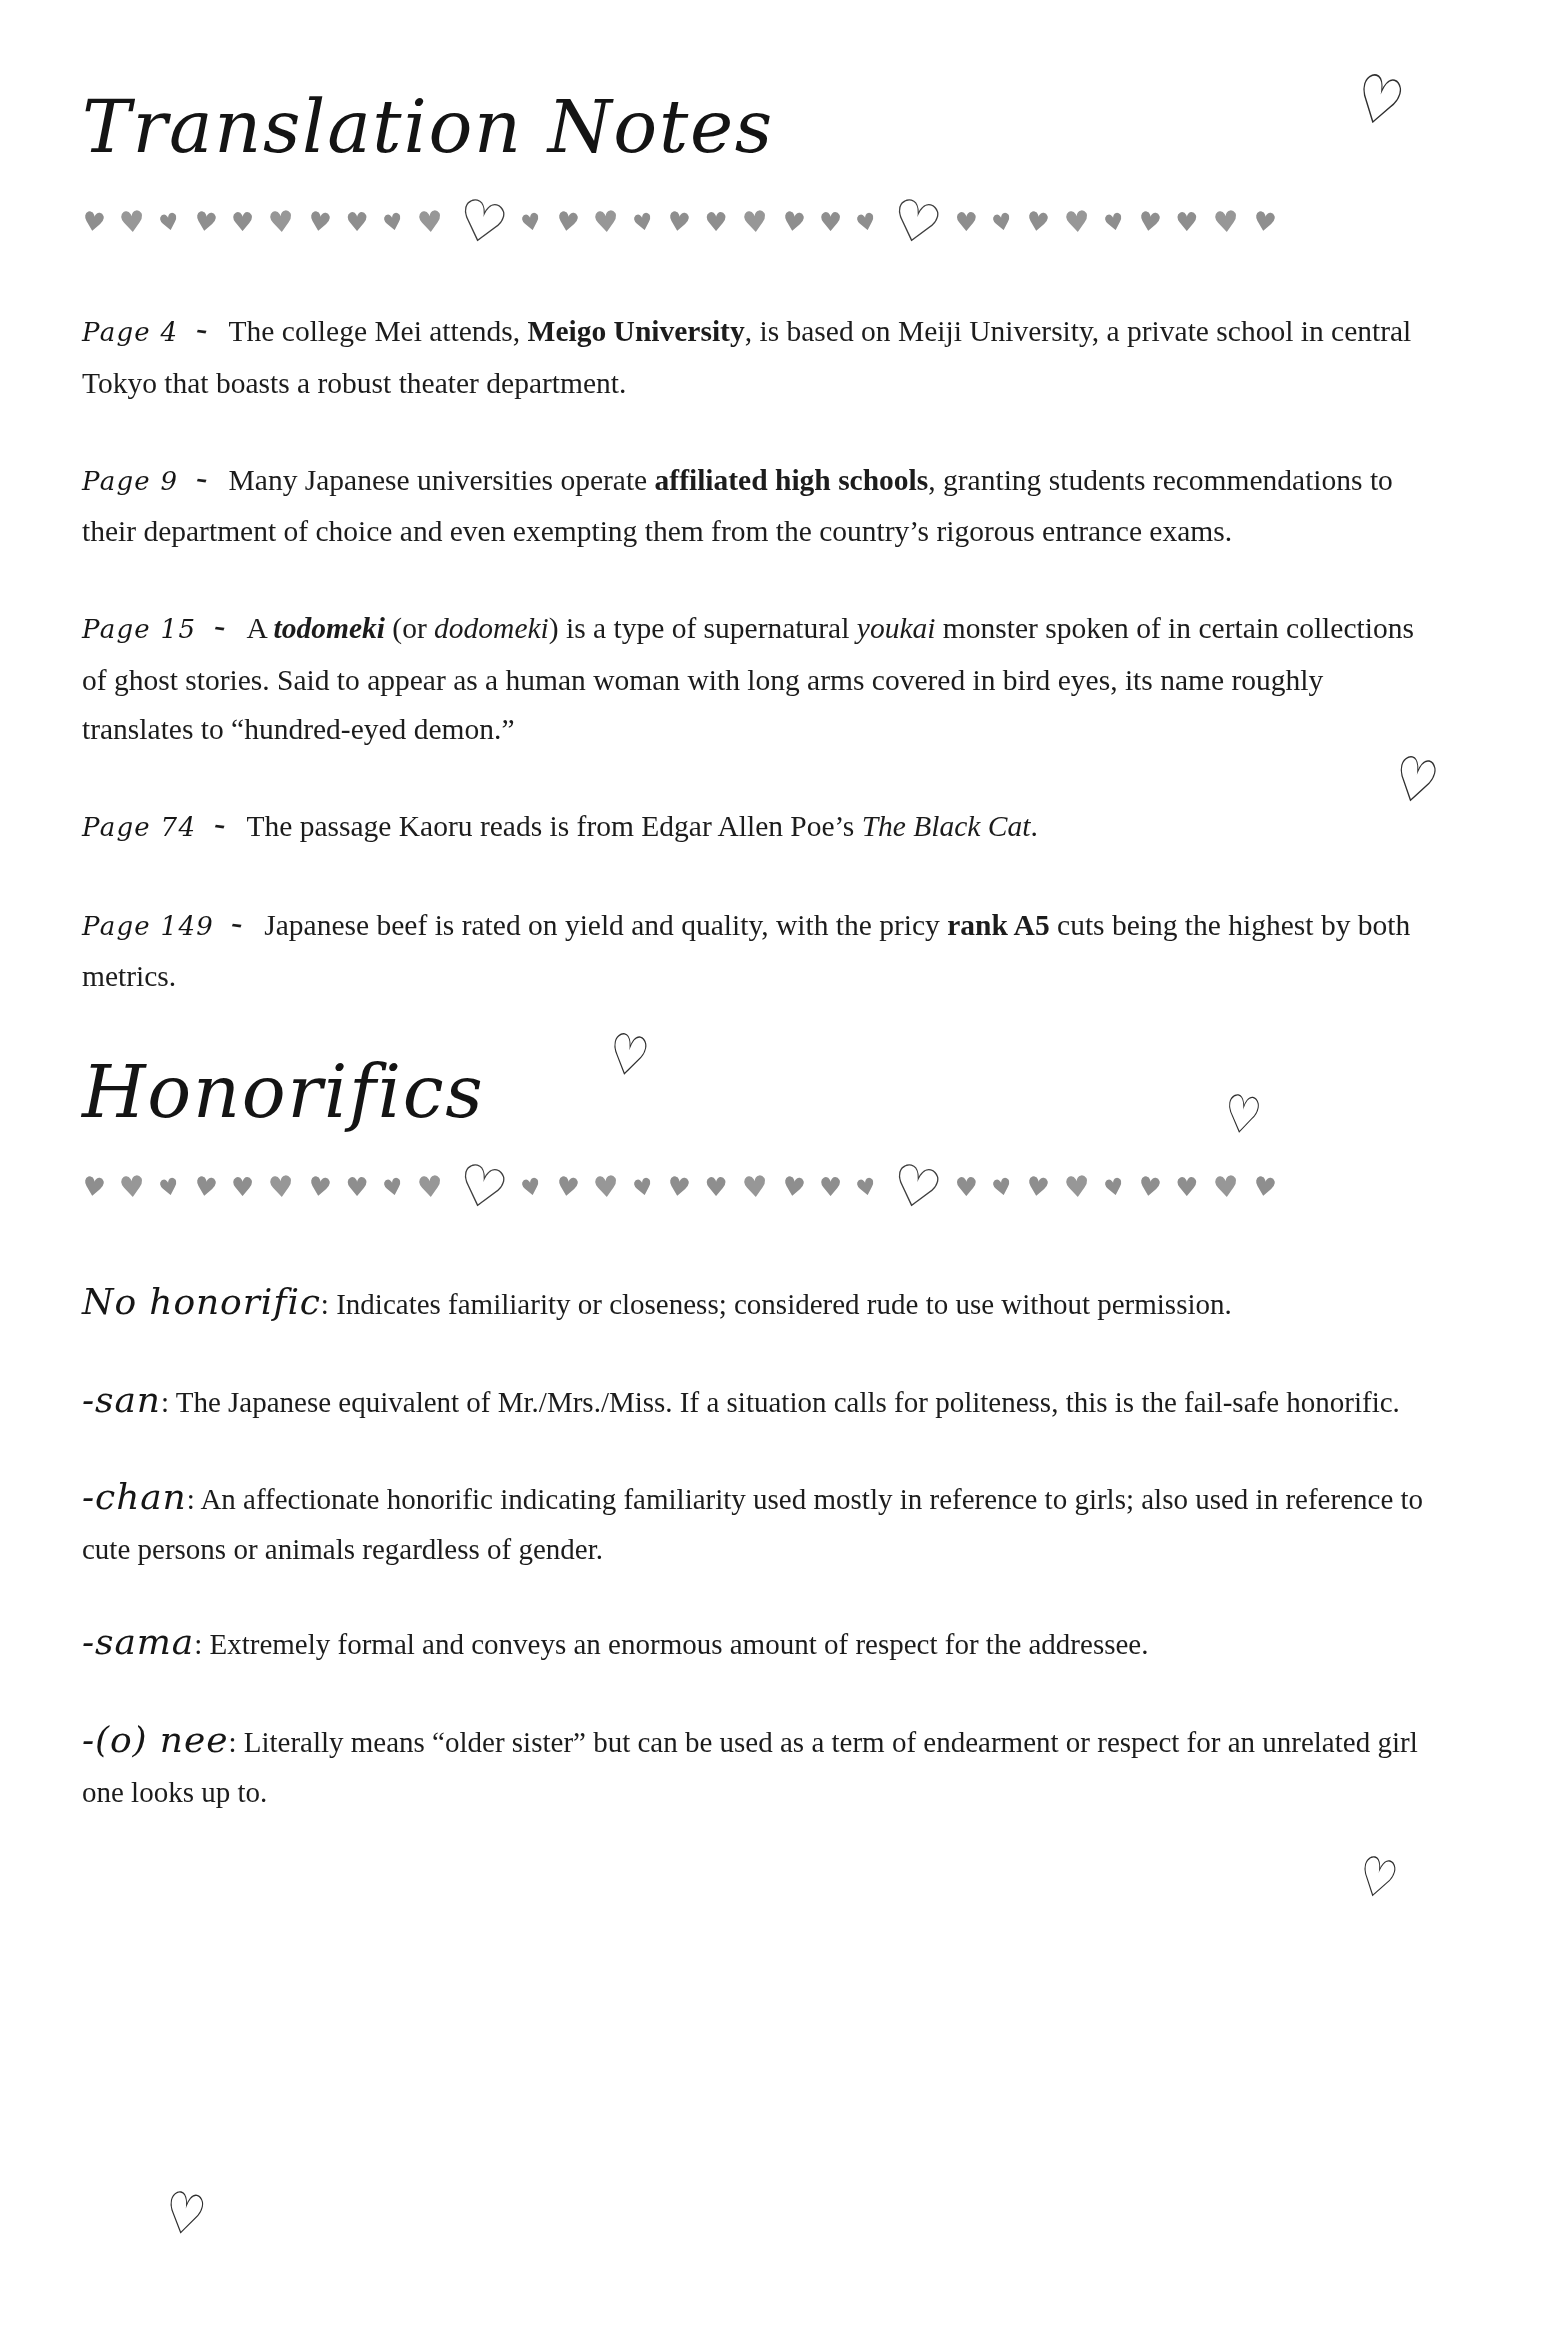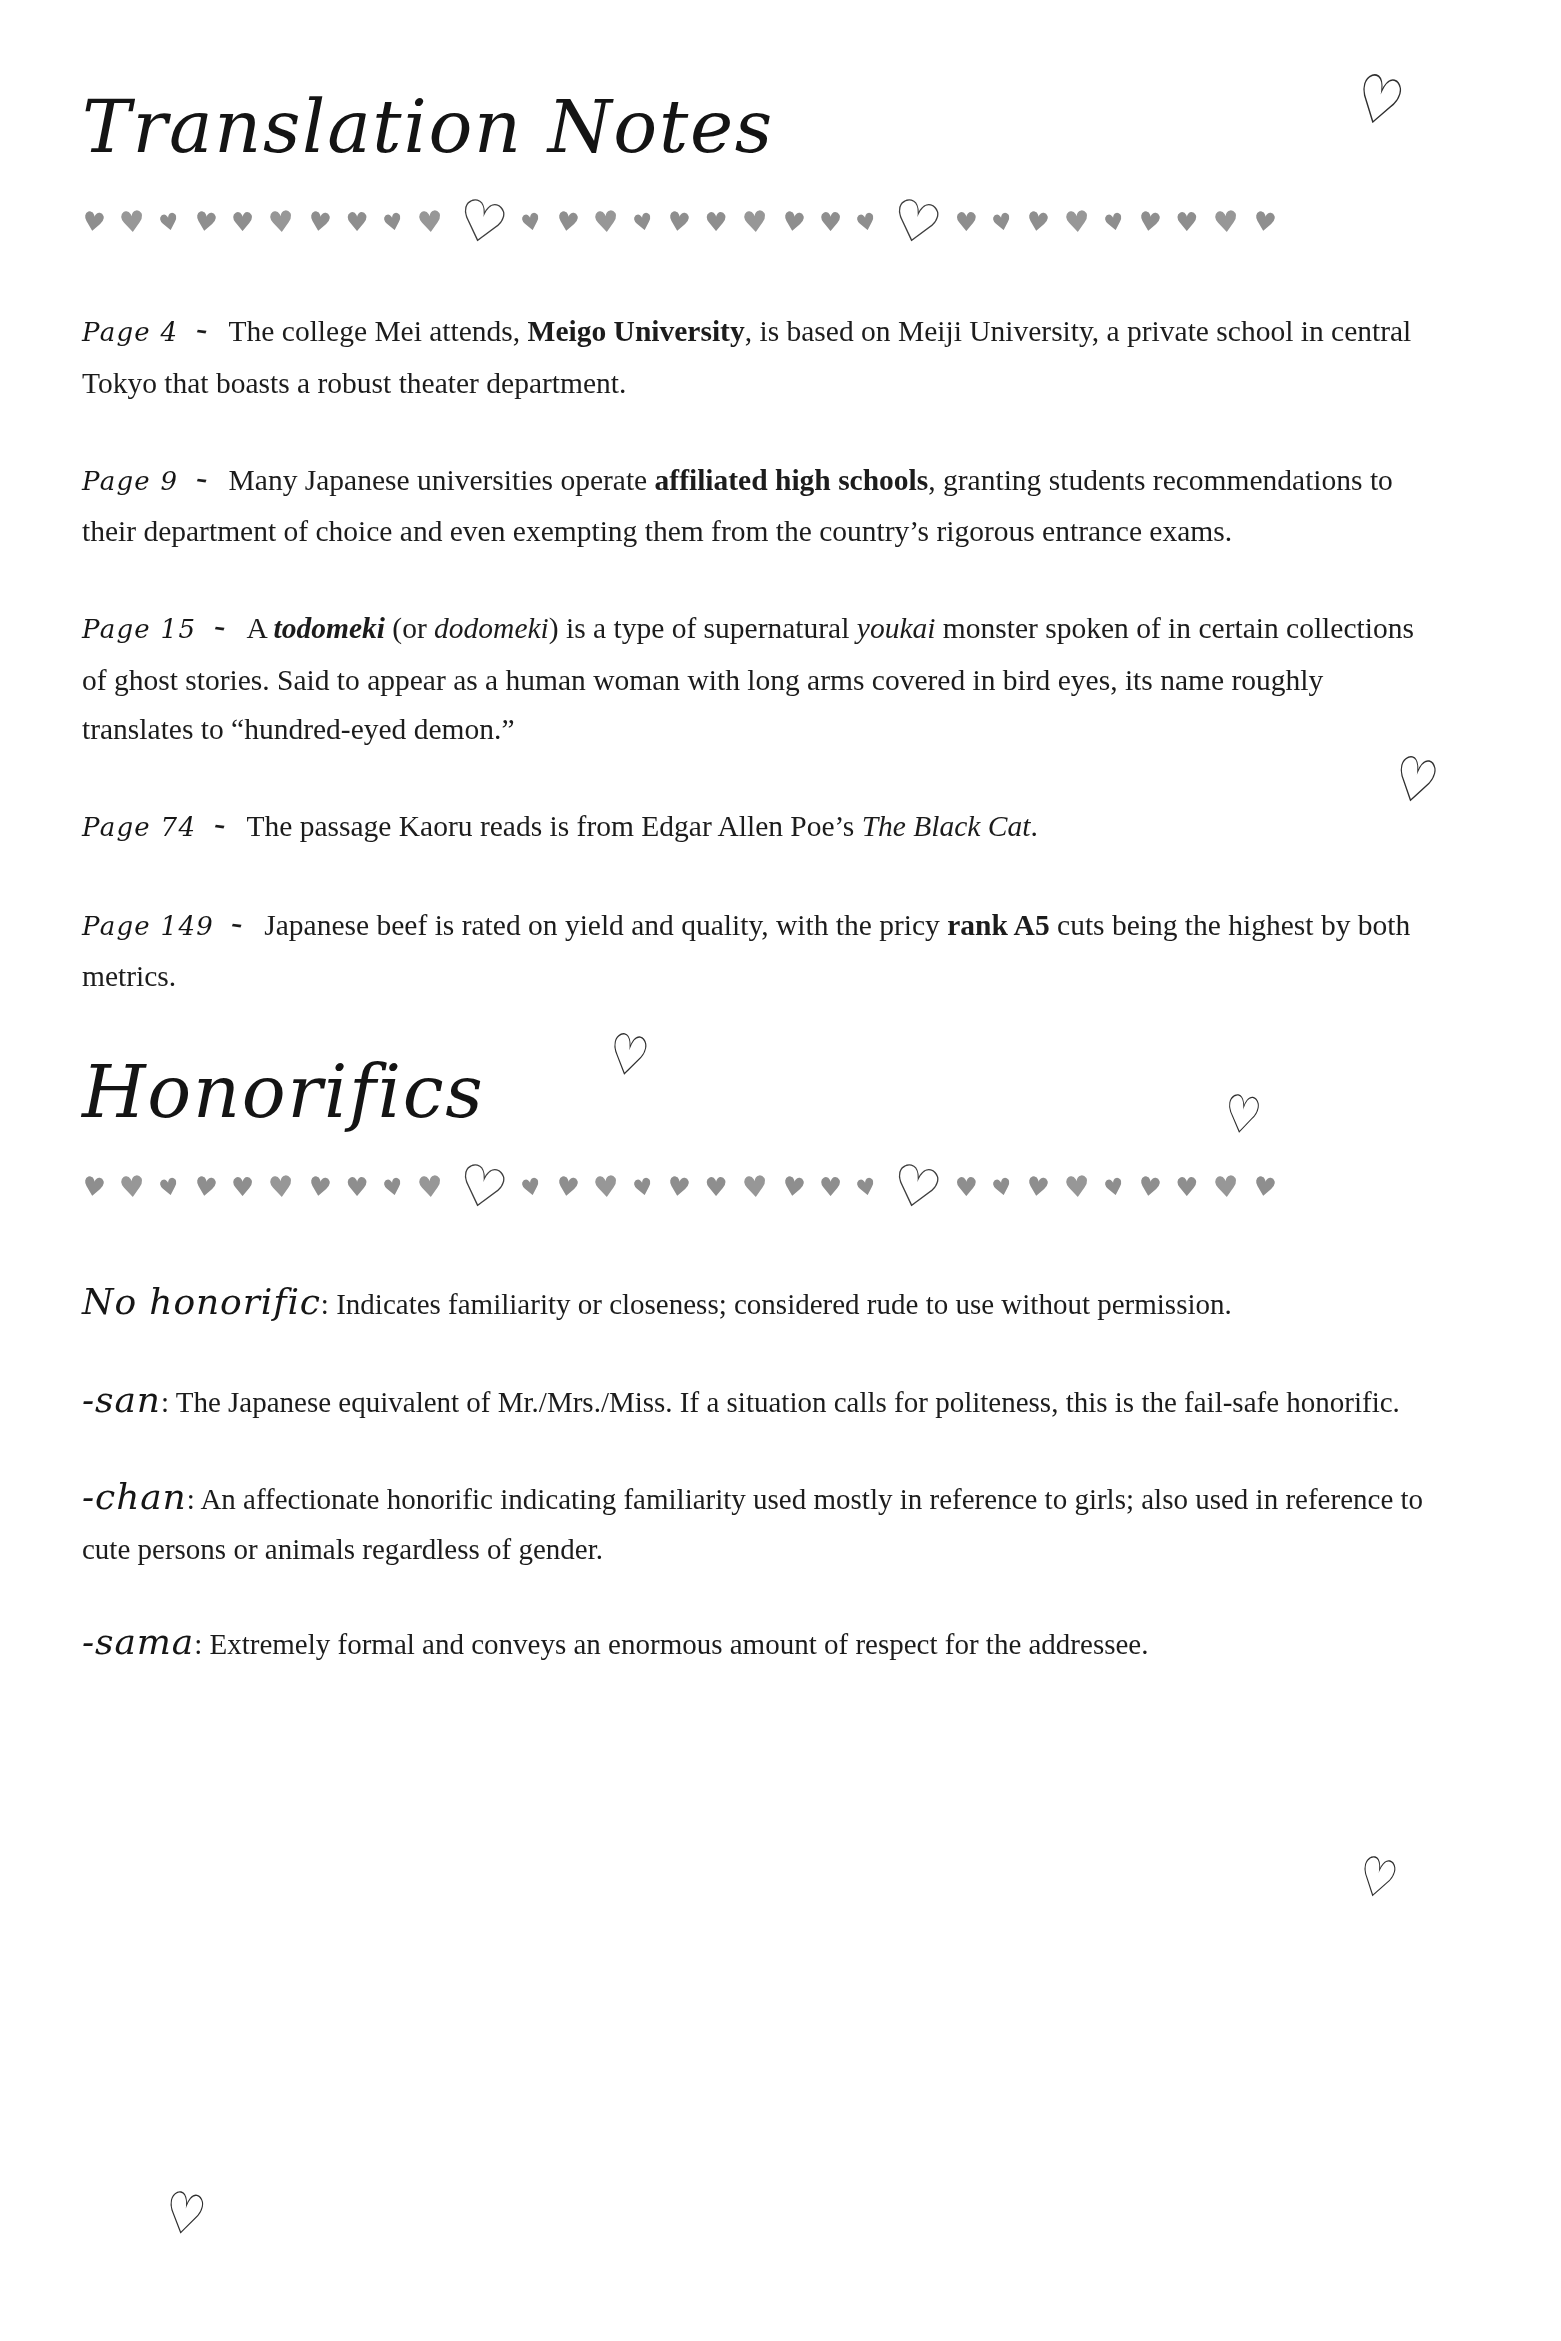--- a/index.html
+++ b/index.html
@@ -178,20 +178,21 @@
       <p class="hon"><span class="term">No honorific</span><span class="colon">:</span> <span class="seg">Indicates familiarity or closeness; considered rude to use without permission.</span></p>
 
       <p class="hon"><span class="term">-san</span><span class="colon">:</span> <span class="seg">The Japanese equivalent of Mr./Mrs./Miss. If a situation calls for politeness, this is the fail-safe honorific.</span></p>
 
       <p class="hon"><span class="term">-chan</span><span class="colon">:</span> <span class="seg">An affectionate honorific indicating familiarity used mostly in reference to girls; also used in reference to cute persons or animals regardless of gender.</span></p>
 
 
       <p class="hon"><span class="term">-sama</span><span class="colon">:</span> <span class="seg">Extremely formal and conveys an enormous amount of respect for the addressee.</span></p>
 
 
+      <p class="hon"><span class="term">-(o) nee</span><span class="colon">:</span> <span class="seg">Literally means “older sister” but can be used as a term of endearment or respect for an unrelated girl one looks up to.</span></p>
 
     </div>
   </div>
 
   <span class="dheart d1">♡</span>
   <span class="dheart d2">♡</span>
   <span class="dheart d3">♡</span>
   <span class="dheart d4">♡</span>
   <span class="dheart d5">♡</span>
   <span class="dheart d6">♡</span>

